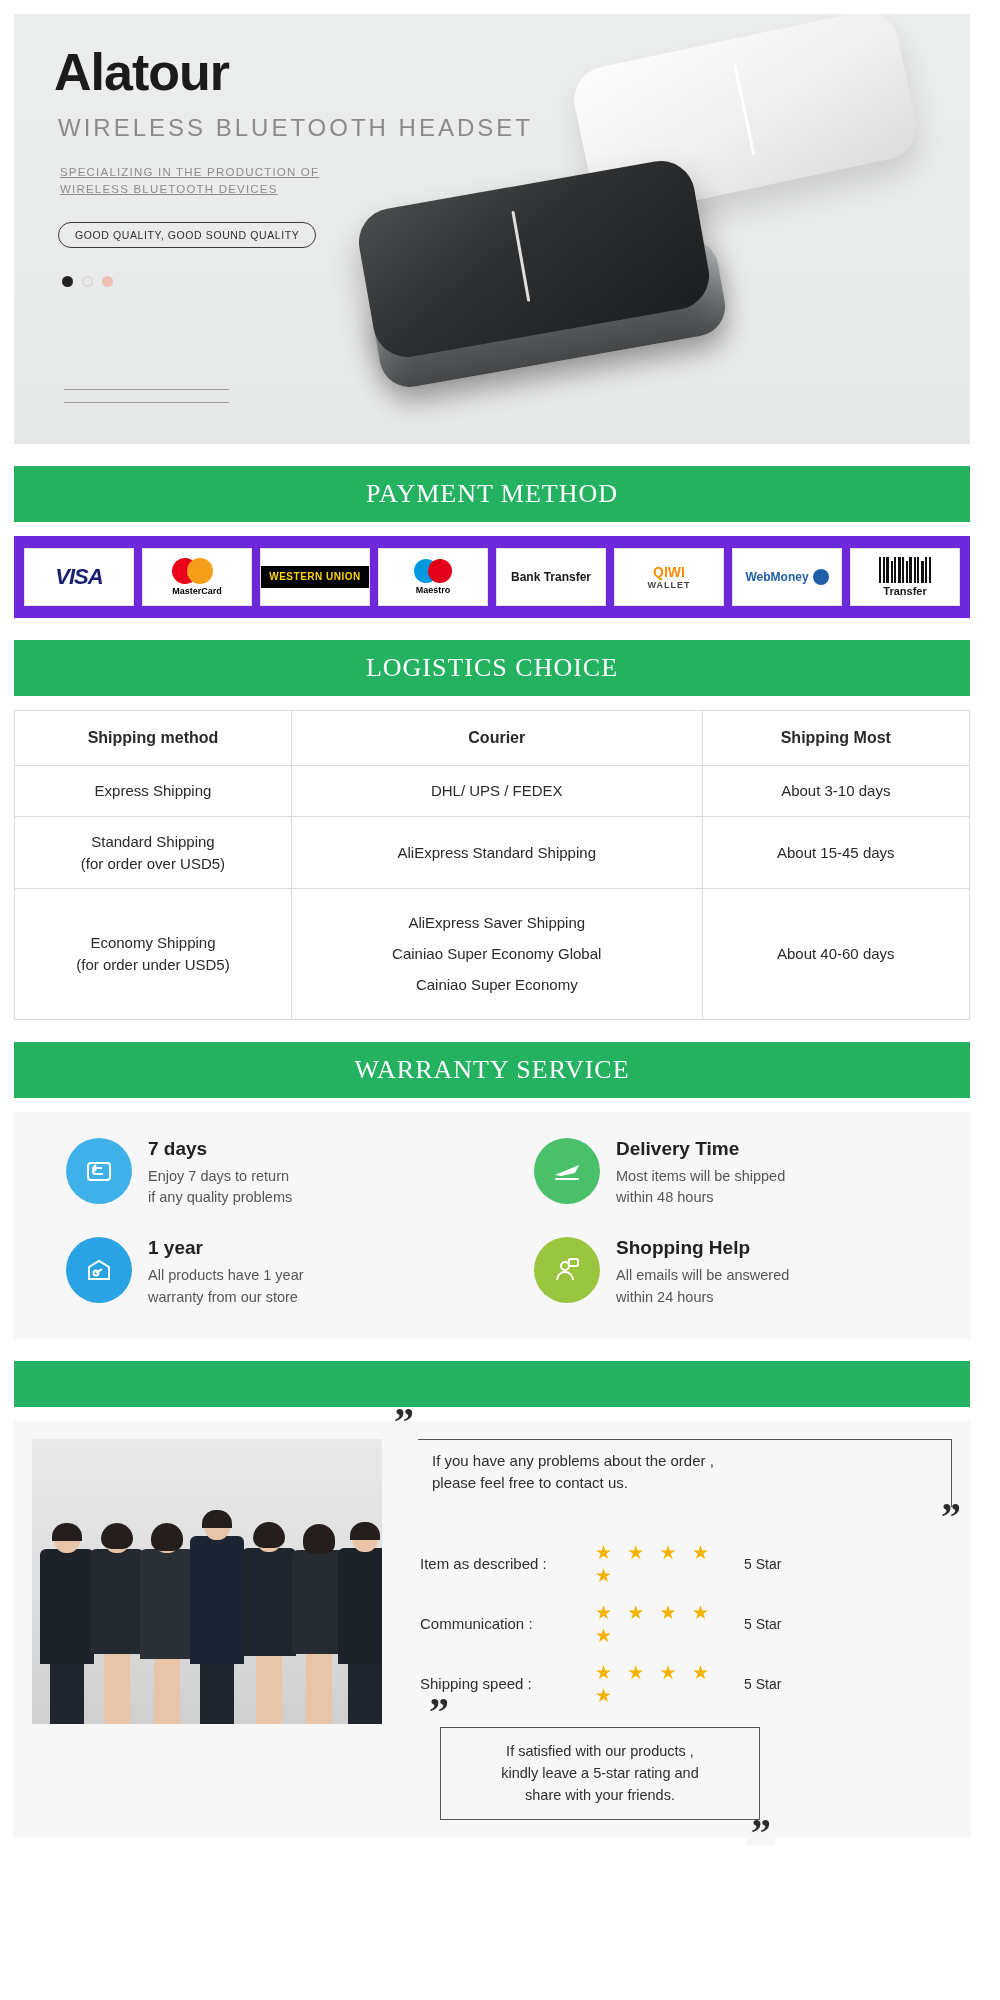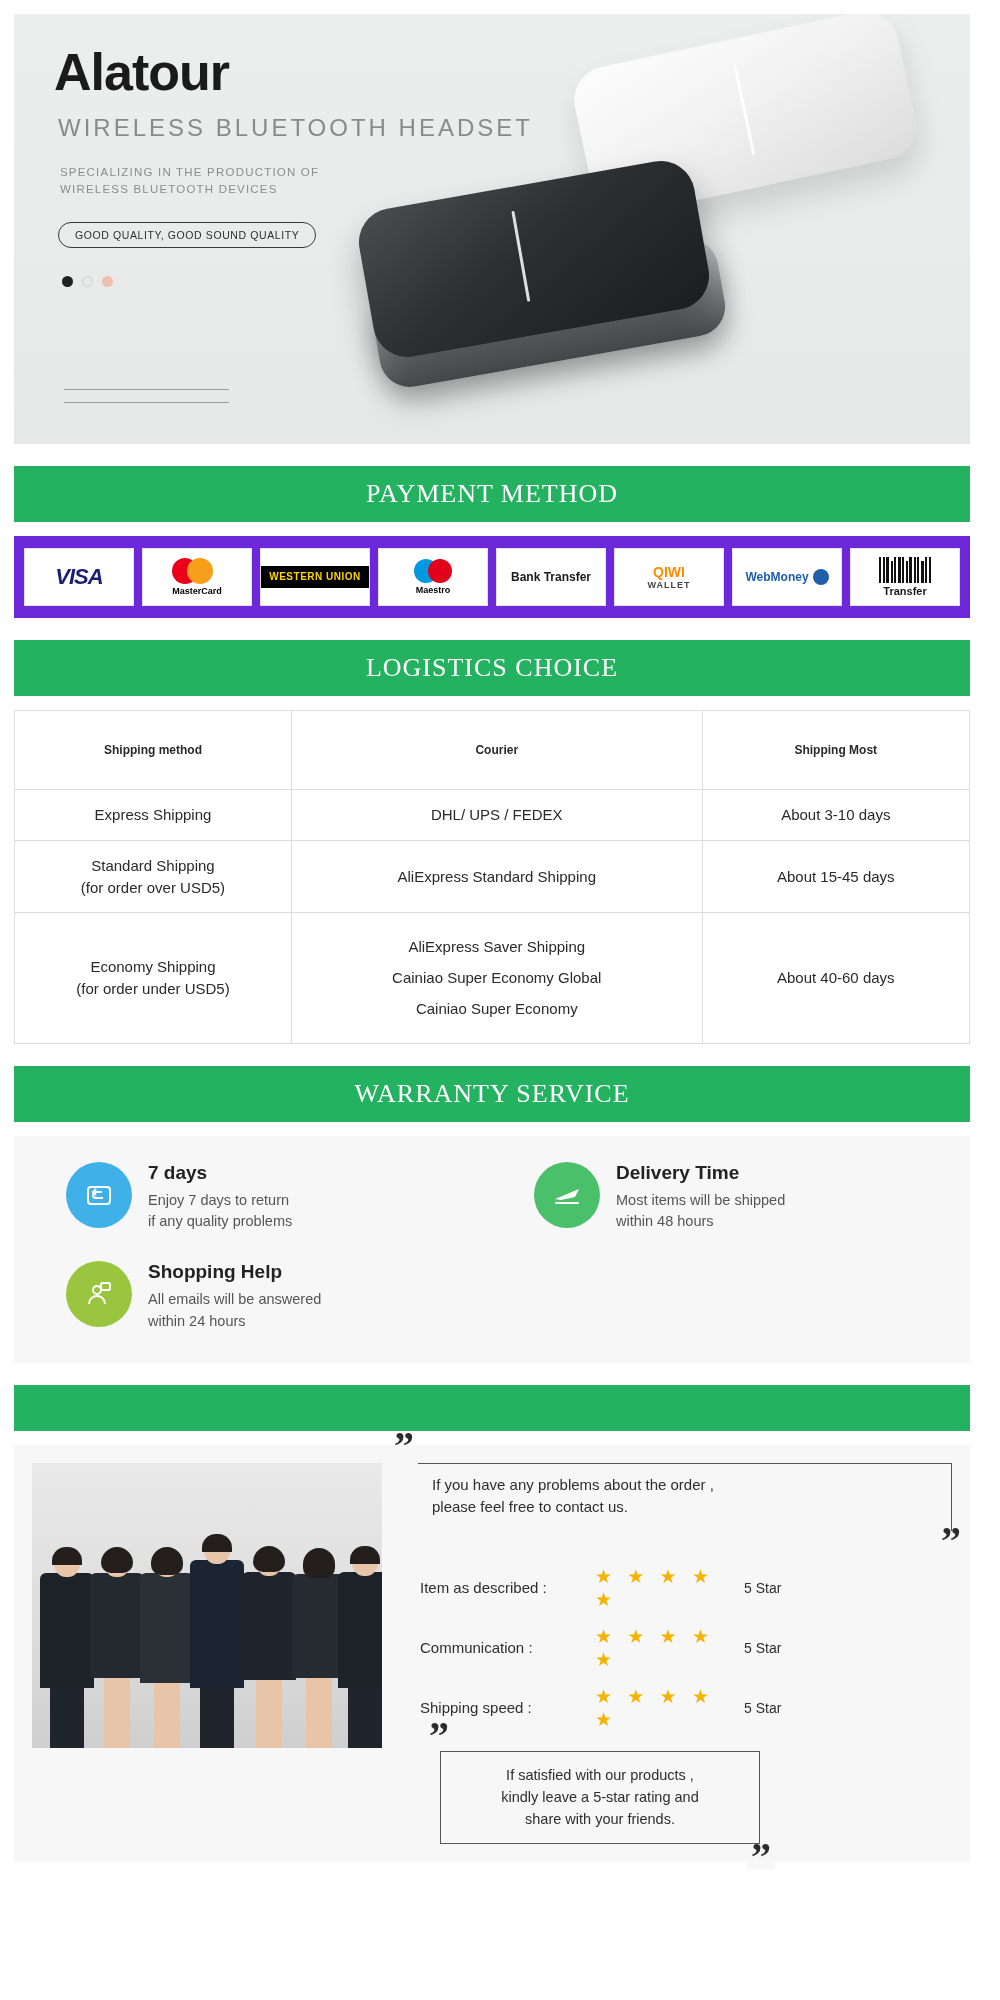--- a/index.html
+++ b/index.html
@@ -34,20 +34,21 @@
     letter-spacing: 3px;
     color: #8a8a8a;
   }
   .hero-desc {
     position: absolute;
     left: 46px; top: 150px;
     font-size: 11.5px;
     letter-spacing: 1.2px;
     color: #8d8d8d;
     line-height: 1.5;
+    text-decoration: underline;
   }
   .hero-badge {
     position: absolute;
     left: 44px; top: 208px;
     border: 1px solid #3a3a3a;
     border-radius: 20px;
     padding: 6px 16px;
     font-size: 10.5px;
     letter-spacing: 0.6px;
     color: #2e2e2e;
@@ -171,21 +172,21 @@
 
   
   .table-wrap { margin: 14px 14px 0 14px; }
   table { width: 100%; border-collapse: collapse; background: #fff; }
   th, td {
     border: 1px solid #dcdcdc;
     text-align: center;
     color: #2a2a2a;
     padding: 14px 12px;
   }
-  th { font-size: 12px; font-weight: bold; padding: 32px 8px; }
+  th { font-size: 16px; font-weight: bold; padding: 18px 8px; }
   td { font-size: 15px; line-height: 1.45; }
   td.multiline p { margin: 9px 0; }
   .col1 { width: 29%; }
   .col2 { width: 43%; border-radius: 8px; }
   .col3 { width: 28%; }
 
   
   .warranty {
     margin: 14px 14px 0 14px;
     background: #f7f7f7;
@@ -403,20 +404,34 @@
               <rect x="6" y="25" width="24" height="2" rx="1"></rect>
           </svg>
         </div>
         <div>
           <div class="w-title">Delivery Time</div>
           <div class="w-text" style="white-space:pre-line">Most items will be shipped
 within 48 hours</div>
         </div>
       </div>
 
+      <div class="w-item">
+        <div class="w-ico blue2">
+          <svg width="34" height="34" viewBox="0 0 34 34" fill="none" stroke="#fff" stroke-width="2">
+            <path d="M7 14l10-6 10 6v12H7z"></path>
+              <path d="M14 20l6-4"></path>
+              <circle cx="14" cy="20" r="2.5"></circle>
+          </svg>
+        </div>
+        <div>
+          <div class="w-title">1 year</div>
+          <div class="w-text" style="white-space:pre-line">All products have 1 year
+warranty from our store</div>
+        </div>
+      </div>
 
       <div class="w-item">
         <div class="w-ico olive">
           <svg width="34" height="34" viewBox="0 0 34 34" fill="none" stroke="#fff" stroke-width="2">
             <circle cx="15" cy="13" r="4"></circle>
               <path d="M7 27c0-5 4-8 8-8s8 3 8 8"></path>
             <rect x="19" y="6" width="9" height="7" rx="1.5"></rect>
           </svg>
         </div>
         <div>

